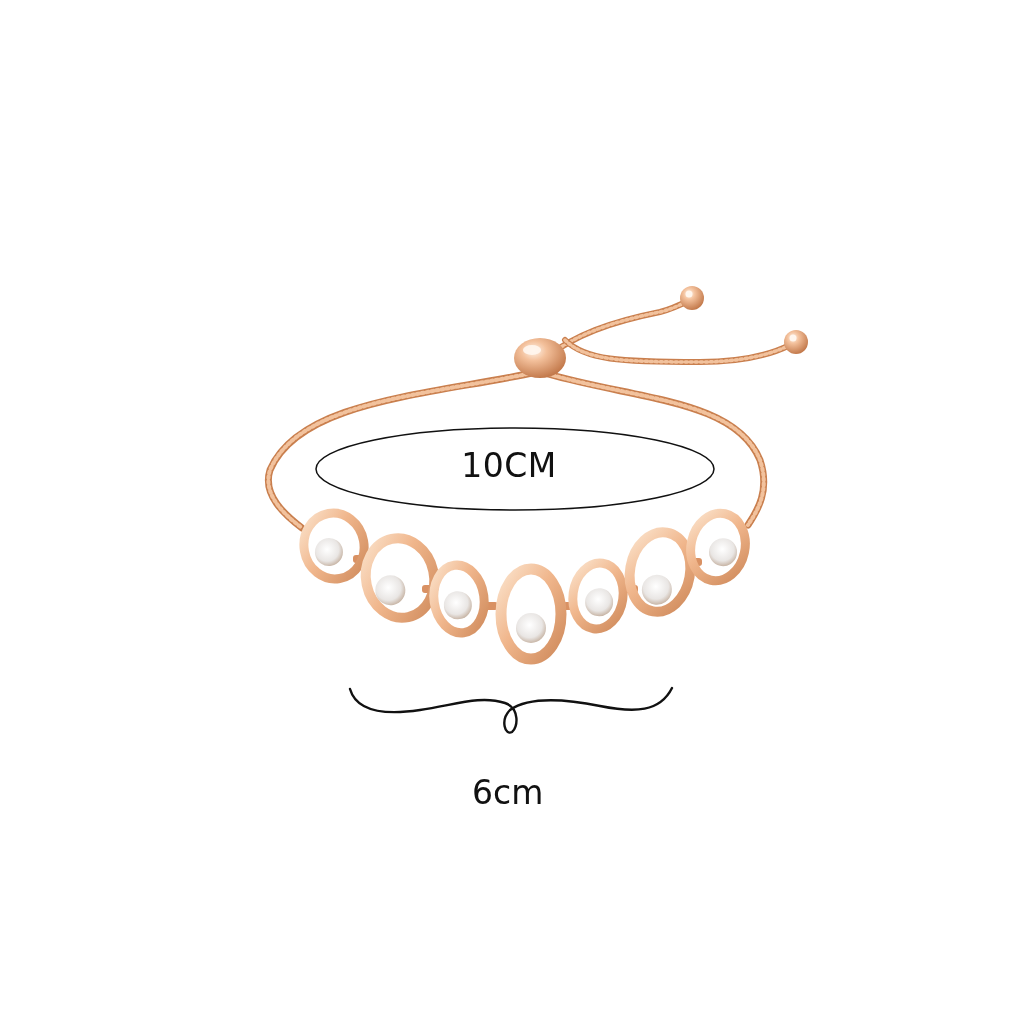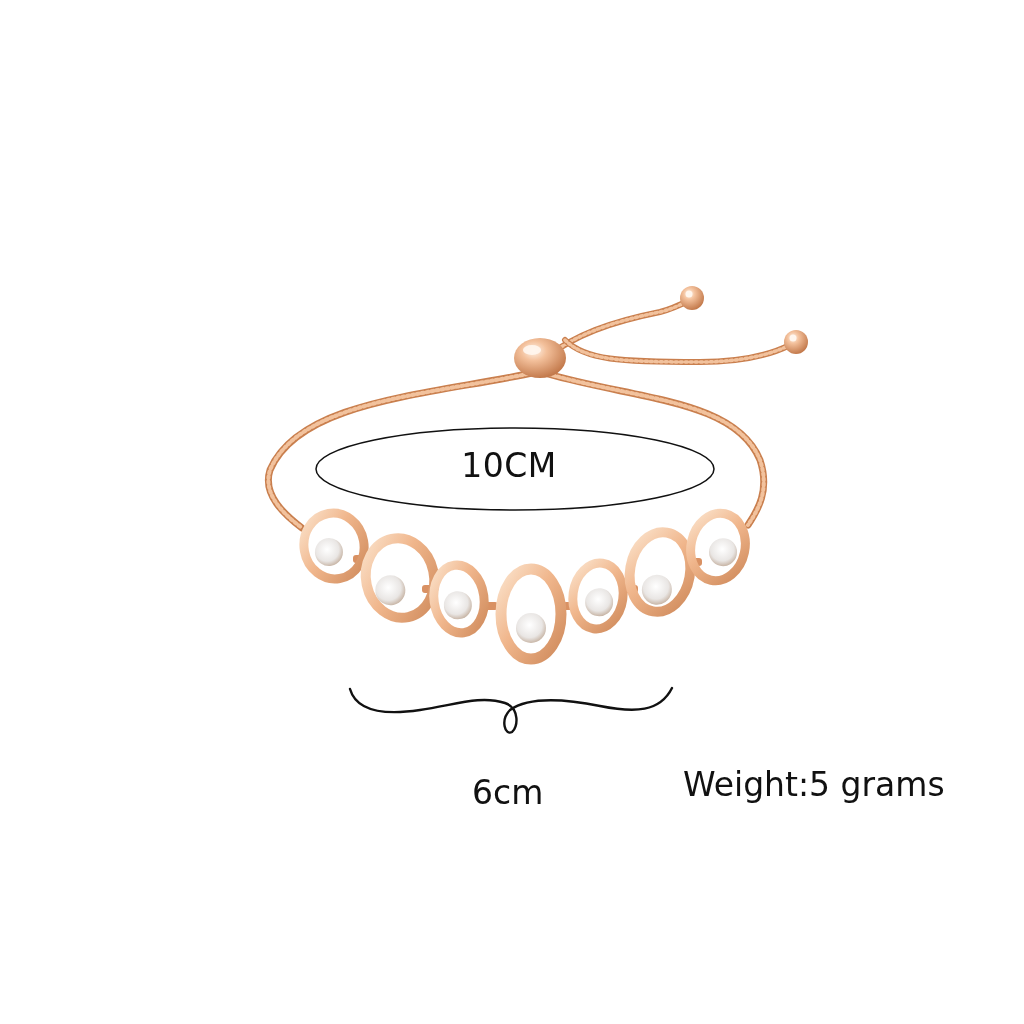--- a/index.html
+++ b/index.html
@@ -154,14 +154,13 @@
 
     <path d="M 350 689 C 356 710, 380 716, 420 710 C 455 705, 480 695, 505 703
              C 520 708, 518 728, 512 732 C 505 736, 500 720, 510 710
              C 530 696, 570 700, 600 706 C 635 713, 660 712, 672 688" fill="none" stroke="#111111" stroke-width="2.4" stroke-linecap="round"></path>
   </svg>
 
   <div class="label length-label">
     <span>10CM</span>
   </div>
   <div class="label width-label">6cm</div>
-  <div class="label weight-label">Weight:5 grams</div>
 </div>
 
 </body></html>

